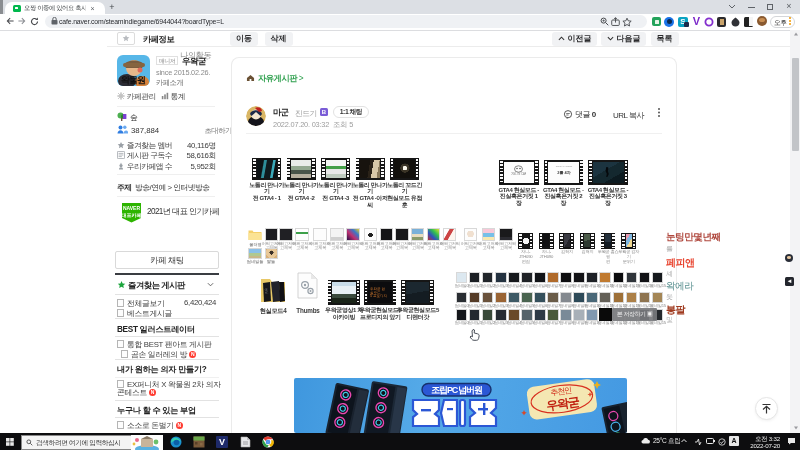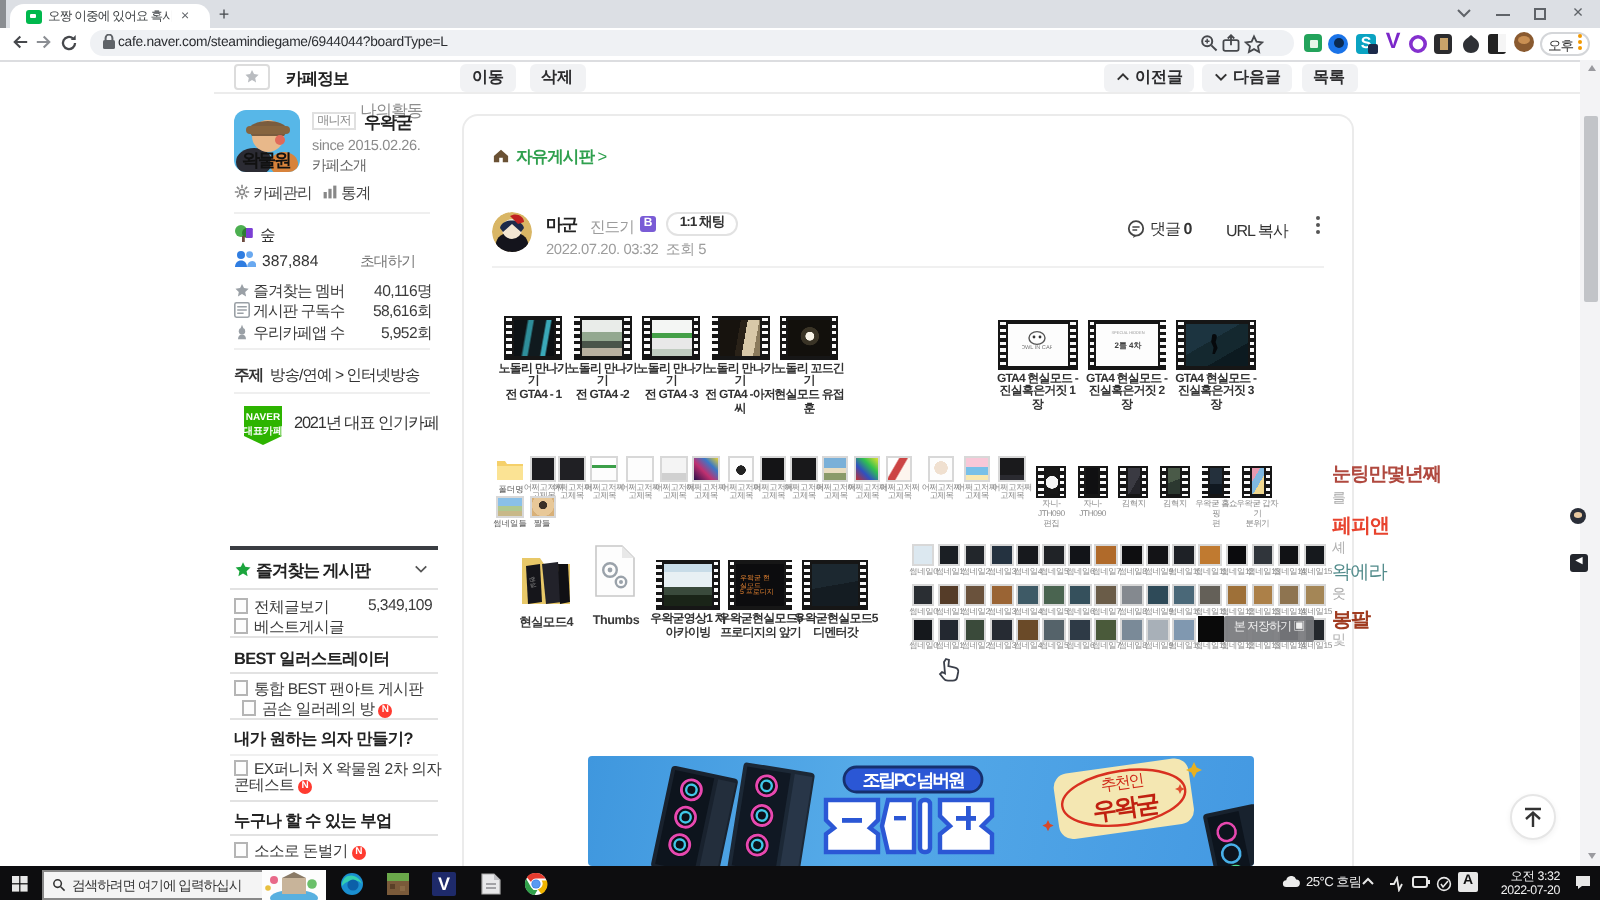--- a/index.html
+++ b/index.html
@@ -131,21 +131,21 @@
         <circle cx="6.5" cy="4.5" r="2.5" fill="#2e7d32"></circle>
         <rect x="6" y="2" width="3.4" height="5" rx="0.6" fill="#7b3fd4"></rect>
         <rect x="4" y="6" width="1.4" height="3" fill="#6d4c41"></rect>
       </svg>숲</div>
 <div class="a" style="left:117px;top:125px;width:98px;height:10px;font-size:7.8px;color:#333"><svg width="11" height="9" viewBox="0 0 11 9" style="vertical-align:-1px;margin-right:3px">
         <circle cx="3.5" cy="2.5" r="2" fill="#2f7de1"></circle>
         <path d="M0.5 8.5c0-2 1.3-3.3 3-3.3s3 1.3 3 3.3z" fill="#2f7de1"></path>
         <circle cx="7.8" cy="2.3" r="1.7" fill="#6aa9f0"></circle>
         <path d="M6.5 8.5c0.2-2 1.2-3 2.6-3 1.2 0 2.2 1 2.4 3z" fill="#6aa9f0"></path>
       </svg>387,884</div>
-<div class="a" style="left:180px;top:126px;width:36px;height:9px;font-size:7.4px;color:#777;text-align:left;letter-spacing:-0.5px">초대하기</div>
+<div class="a" style="left:196px;top:126px;width:36px;height:9px;font-size:7.4px;color:#777;text-align:right;letter-spacing:-0.5px">초대하기</div>
 <div class="a" style="left:117px;top:139.5px;width:70px;height:10px;font-size:7.8px;color:#3c3c3c;letter-spacing:-0.5px"><svg width="8" height="8" viewBox="0 0 11 10" style="vertical-align:-1px">
         <path d="M5.5 0.8l1.4 2.9 3.2 0.4-2.4 2.2 0.6 3.1-2.8-1.6-2.8 1.6 0.6-3.1L1 4.1l3.2-0.4z" fill="#9aa0a6"></path>
       </svg> 즐겨찾는 멤버</div>
 <div class="a" style="left:155px;top:139.5px;width:61px;height:10px;font-size:7.8px;color:#3c3c3c;text-align:right;letter-spacing:-0.3px">40,116명</div>
 <div class="a" style="left:117px;top:150px;width:70px;height:10px;font-size:7.8px;color:#3c3c3c;letter-spacing:-0.5px"><svg width="8" height="8" viewBox="0 0 10 10" style="vertical-align:-1px">
         <rect x="0.5" y="0.5" width="9" height="9" rx="1" fill="none" stroke="#9aa0a6"></rect>
         <path d="M2 3h6M2 5h6M2 7h4" stroke="#9aa0a6" stroke-width="0.9"></path>
       </svg> 게시판 구독수</div>
 <div class="a" style="left:155px;top:150px;width:61px;height:10px;font-size:7.8px;color:#3c3c3c;text-align:right;letter-spacing:-0.3px">58,616회</div>
 <div class="a" style="left:117px;top:160.5px;width:70px;height:10px;font-size:7.8px;color:#3c3c3c;letter-spacing:-0.5px"><svg width="8" height="8" viewBox="0 0 10 10" style="vertical-align:-1px">
@@ -156,30 +156,31 @@
 <div class="a" style="left:155px;top:160.5px;width:61px;height:10px;font-size:7.8px;color:#3c3c3c;text-align:right;letter-spacing:-0.3px">5,952회</div>
 <div class="a" style="left:117px;top:174px;width:98px;height:1px;background:#efefef"></div>
 <div class="a" style="left:117px;top:181.5px;width:110px;height:10px;font-size:7.8px;color:#333;letter-spacing:-0.5px"><b>주제</b>&nbsp; 방송/연예 &gt; 인터넷방송</div>
 <div class="a" style="left:117px;top:196px;width:98px;height:1px;background:#efefef"></div>
 <div class="a" style="left:121px;top:202px;width:21px;height:21px"><svg width="21" height="21" viewBox="0 0 21 21">
         <path d="M1 1h19v15l-9.5 4.5L1 16z" fill="#2db400"></path>
         <text x="10.5" y="8" font-size="5" font-weight="bold" fill="#fff" text-anchor="middle">NAVER</text>
         <text x="10.5" y="15" font-size="5" font-weight="bold" fill="#fff" text-anchor="middle">대표카페</text>
       </svg></div>
 <div class="a" style="left:147px;top:206px;width:80px;height:11px;font-size:8.2px;color:#333;letter-spacing:-0.6px">2021년 대표 인기카페</div>
+<div class="a" style="left:115px;top:250.5px;width:104px;height:18.5px;background:#fff;border:1px solid #d9d9d9;border-radius:2px;color:#333;font-size:8.4px;text-align:center;line-height:17.5px;letter-spacing:-0.5px">카페 채팅</div>
 <div class="a" style="left:115px;top:273px;width:104px;height:1.6px;background:#3a3d42"></div>
 <div class="a" style="left:117px;top:279.5px;width:104px;height:10px;font-size:8.4px;font-weight:700;color:#222;letter-spacing:-0.5px"><svg width="9" height="9" viewBox="0 0 11 10" style="vertical-align:-1px;margin-right:2px">
         <path d="M5.5 0.8l1.4 2.9 3.2 0.4-2.4 2.2 0.6 3.1-2.8-1.6-2.8 1.6 0.6-3.1L1 4.1l3.2-0.4z" fill="#1ca53d"></path>
       </svg>즐겨찾는 게시판</div>
 <div class="a" style="left:207px;top:282px;width:8px;height:6px"><svg width="7" height="5" viewBox="0 0 8 5">
         <path d="M1 1l3 3 3-3" stroke="#555" stroke-width="1" fill="none"></path>
       </svg></div>
 <div class="a" style="left:115px;top:293.5px;width:104px;height:1px;background:#e2e2e2"></div>
 <div class="sbrow" style="left:117px;top:297.5px;width:104px"><span class="bicon"></span>전체글보기</div>
-<div class="a" style="left:155px;top:297.5px;width:61px;height:10px;font-size:7.8px;color:#3c3c3c;text-align:right;letter-spacing:-0.3px">5,349,109</div>
+<div class="a" style="left:155px;top:297.5px;width:61px;height:10px;font-size:7.8px;color:#3c3c3c;text-align:right;letter-spacing:-0.3px">6,420,424</div>
 <div class="sbrow" style="left:117px;top:307.5px;width:104px"><span class="bicon"></span>베스트게시글</div>
 <div class="a" style="left:115px;top:318px;width:104px;height:1px;background:#e2e2e2"></div>
 <div class="sbhead" style="left:117px;top:323.5px;width:110px">BEST 일러스트레이터</div>
 <div class="a" style="left:115px;top:335.5px;width:104px;height:1px;background:#e2e2e2"></div>
 <div class="sbrow" style="left:117px;top:338.5px;width:110px"><span class="bicon"></span>통합 BEST 팬아트 게시판</div>
 <div class="sbrow" style="left:121px;top:348.5px;width:110px"><span class="bicon"></span>곰손 일러레의 방 <span class="nb">N</span></div>
 <div class="a" style="left:115px;top:359px;width:104px;height:1px;background:#e2e2e2"></div>
 <div class="sbhead" style="left:117px;top:364px;width:115px">내가 원하는 의자 만들기?</div>
 <div class="a" style="left:115px;top:377px;width:104px;height:1px;background:#f0f0f0"></div>
 <div class="sbrow" style="left:117px;top:379.5px;width:108px;line-height:1.15"><span class="bicon"></span>EX퍼니처 X 왁물원 2차 의자 콘테스트 <span class="nb">N</span></div>

